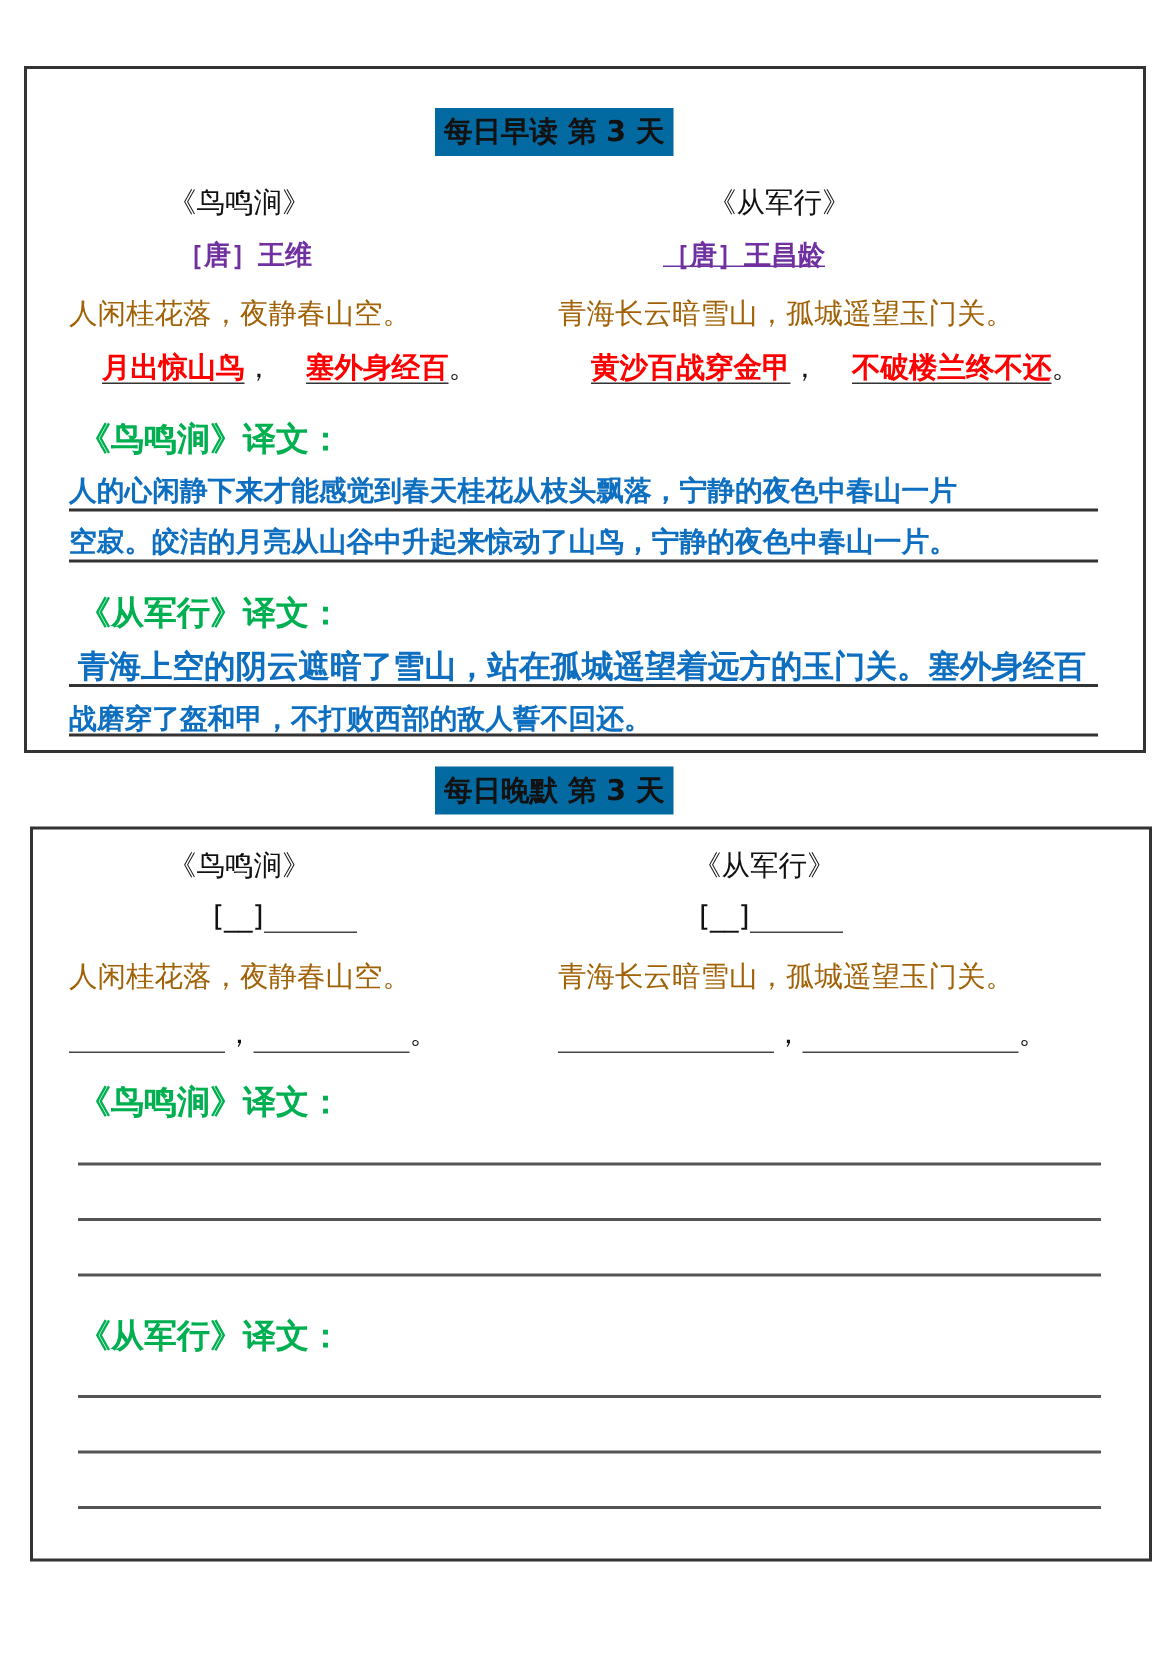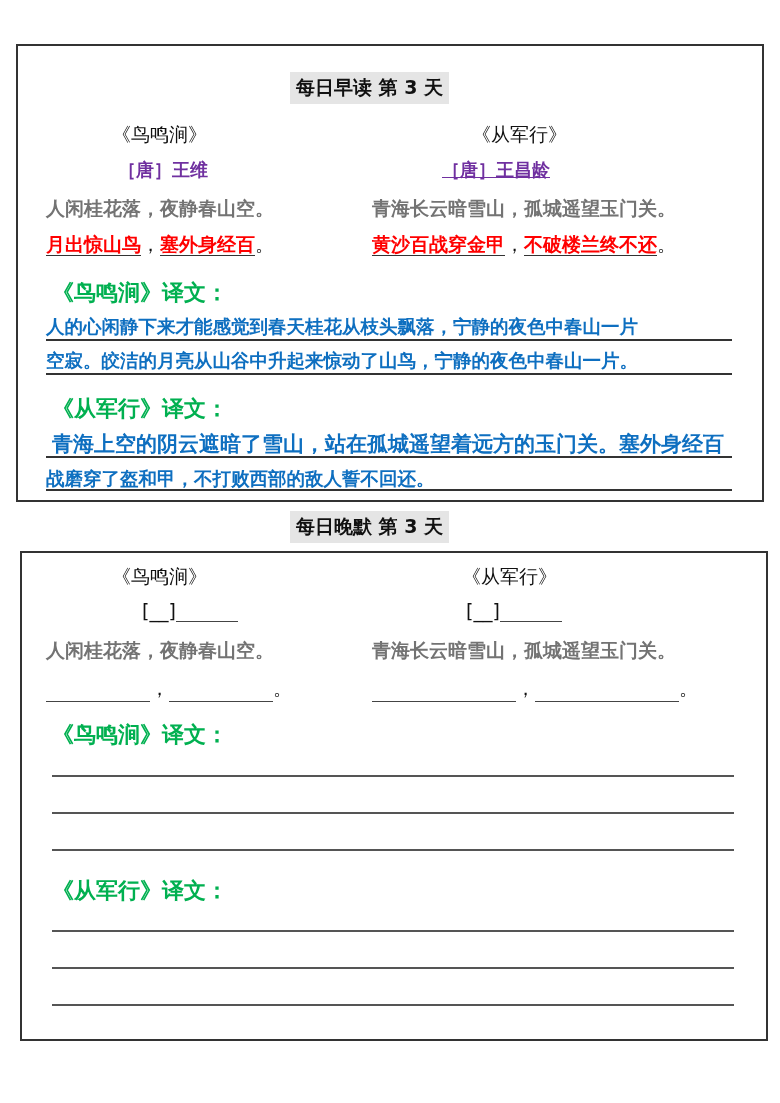--- a/index.html
+++ b/index.html
@@ -1,29 +1,29 @@
 <!DOCTYPE html>
 <html><head>
 <meta charset="utf-8">
 <style>
   html, body { margin:0; padding:0; background:#ffffff; }
   body { width:780px; height:1103px; position:relative; overflow:hidden;
          font-family:"DejaVu Sans", "Liberation Sans", sans-serif; color:#111; }
   .box { position:absolute; border:2px solid #333; box-sizing:border-box; background:#fff; }
   #box1 { left:16px; top:44px; width:748px; height:458px; }
   #box2 { left:20px; top:551px; width:748px; height:490px; }
-  .title { position:absolute; background:#e5e5e5; font-weight:bold; font-size:19px;
+  .title { position:absolute; background:#0369a1; font-weight:bold; font-size:19px;
            padding:3px 6px; white-space:nowrap; letter-spacing:0px; color:#111; }
   #title1 { left:290px; top:72px; }
   #title2 { left:290px; top:511px;text-align:right; }
   .t { position:absolute; white-space:nowrap; font-size:19px; }
   .poem-title { font-size:19px; color:#111; }
   .author { color:#7030a0; font-weight:bold; font-size:18px; }
-  .line { color:#737373;font-weight:bold; }
-  .red { color:#ff0000; font-weight:bold; text-decoration:underline; text-decoration-color:#333; text-underline-offset:4px; }
+  .line { color:#a16207; }
+  .red { color:#ff0000; font-weight:bold; text-decoration:underline; text-decoration-color:#333; text-underline-offset:4px;margin-left:22px; }
   .green { color:#00b050; font-weight:bold; font-size:22px; }
   .blue { color:#0e6fc0; font-weight:bold; font-size:18px; white-space:nowrap; }
   .bline { position:absolute; height:1.5px; background:#333; }
   .blank { display:inline-block; border-bottom:1.5px solid #444; height:18px; vertical-align:bottom; }
   .rule { position:absolute; left:52px; width:682px; height:2px; background:#555; }
 </style>
 </head>
 <body>
 
 <div id="box1" class="box"></div>

